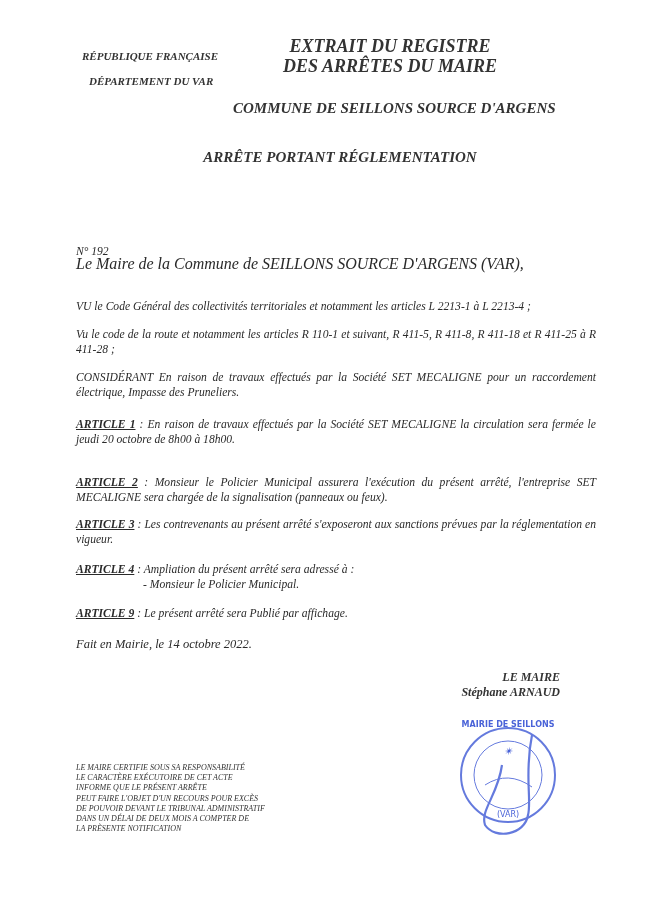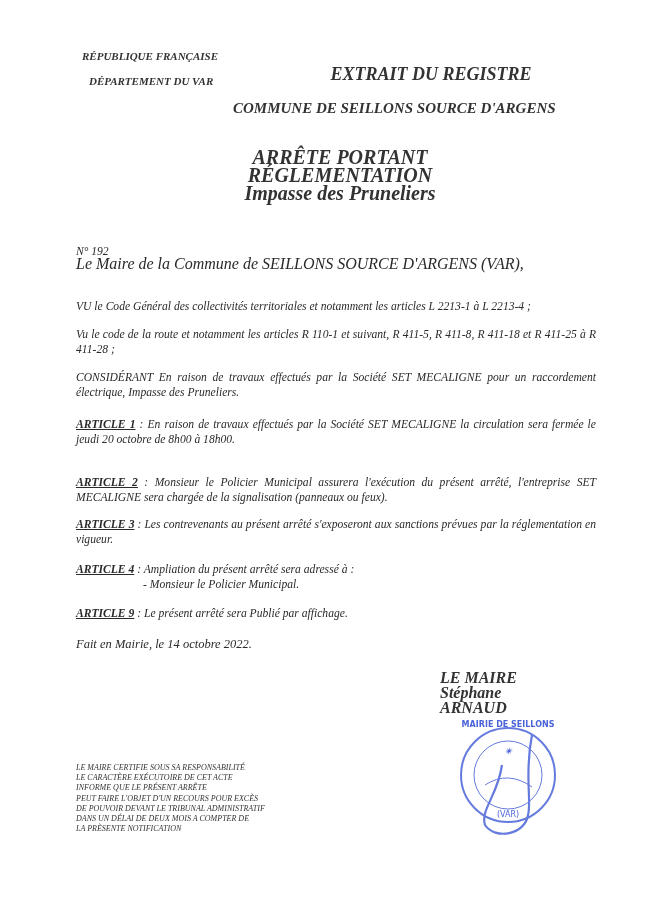--- a/index.html
+++ b/index.html
@@ -2,40 +2,40 @@
 <html><head>
 <meta charset="utf-8">
 <style>
   html, body { margin:0; padding:0; background:#ffffff; }
   body { width:672px; height:922px; position:relative; overflow:hidden;
          font-family:"Liberation Serif", serif; color:#222; font-style:italic; }
   .abs { position:absolute; }
   .hdr-left { font-weight:bold; font-size:11px; color:#333; }
   .hdr-title { font-weight:bold; font-size:18px; color:#333; text-align:center; line-height:20px; }
   .commune { font-weight:bold; font-size:15px; color:#333; }
-  .arr-title { font-weight:bold; font-size:20px; color:#333; text-align:center; line-height:18px; }
+  .arr-title { font-weight:bold; font-size:15px; color:#333; text-align:center; line-height:18px; }
   .p { font-size:11.6px; line-height:15px; text-align:justify; color:#2a2a2a; }
   .b { font-weight:normal; }
   .u { text-decoration:underline; font-weight:bold; }
   .mention { font-size:8px; line-height:10.2px; color:#333; }
-  .sign { font-weight:bold; font-size:16px; color:#333; text-align:left; line-height:15px; }
+  .sign { font-weight:bold; font-size:12px; color:#333; text-align:right; line-height:15px; }
 </style>
 </head>
 <body>
 
 <div class="abs hdr-left" style="left:82px;top:50px;">RÉPUBLIQUE FRANÇAISE</div>
 <div class="abs hdr-left" style="left:89px;top:75px;">DÉPARTEMENT DU VAR</div>
-<div class="abs hdr-title" style="left:280px;top:64px;width:220px;margin-left:41px;">
+<div class="abs hdr-title" style="left:280px;top:36px;width:220px;">
   <div>EXTRAIT DU REGISTRE</div>
+  <div>DES ARRÊTES DU MAIRE</div>
 </div>
 <div class="abs commune" style="left:233px;top:100px;">COMMUNE DE SEILLONS SOURCE D'ARGENS</div>
 
 <div class="abs arr-title" style="left:160px;top:148px;width:360px;">
   <div>ARRÊTE PORTANT RÉGLEMENTATION</div>
-  <div>Impasse des Pruneliers</div>
 </div>
 
 <div class="abs p b" style="left:76px;top:244px;">N° 192</div>
 <div class="abs p b" style="left:76px;top:256px;font-size:16px;">Le Maire de la Commune de SEILLONS SOURCE D'ARGENS (VAR),</div>
 
 <div class="abs p" style="left:76px;top:299px;width:520px;"><span class="b">VU</span><span> le Code Général des collectivités territoriales et notamment les articles L 2213-1 à L 2213-4 ;</span></div>
 
 <div class="abs p" style="left:76px;top:327px;width:520px;">Vu le code de la route et notamment les articles R 110-1 et suivant, R 411-5, R 411-8, R 411-18 et R 411-25 à R 411-28 ;</div>
 
 <div class="abs p" style="left:76px;top:370px;width:520px;"><span class="b">CONSIDÉRANT</span><span> En raison de travaux effectués par la Société SET MECALIGNE pour un raccordement électrique, Impasse des Pruneliers.</span></div>

